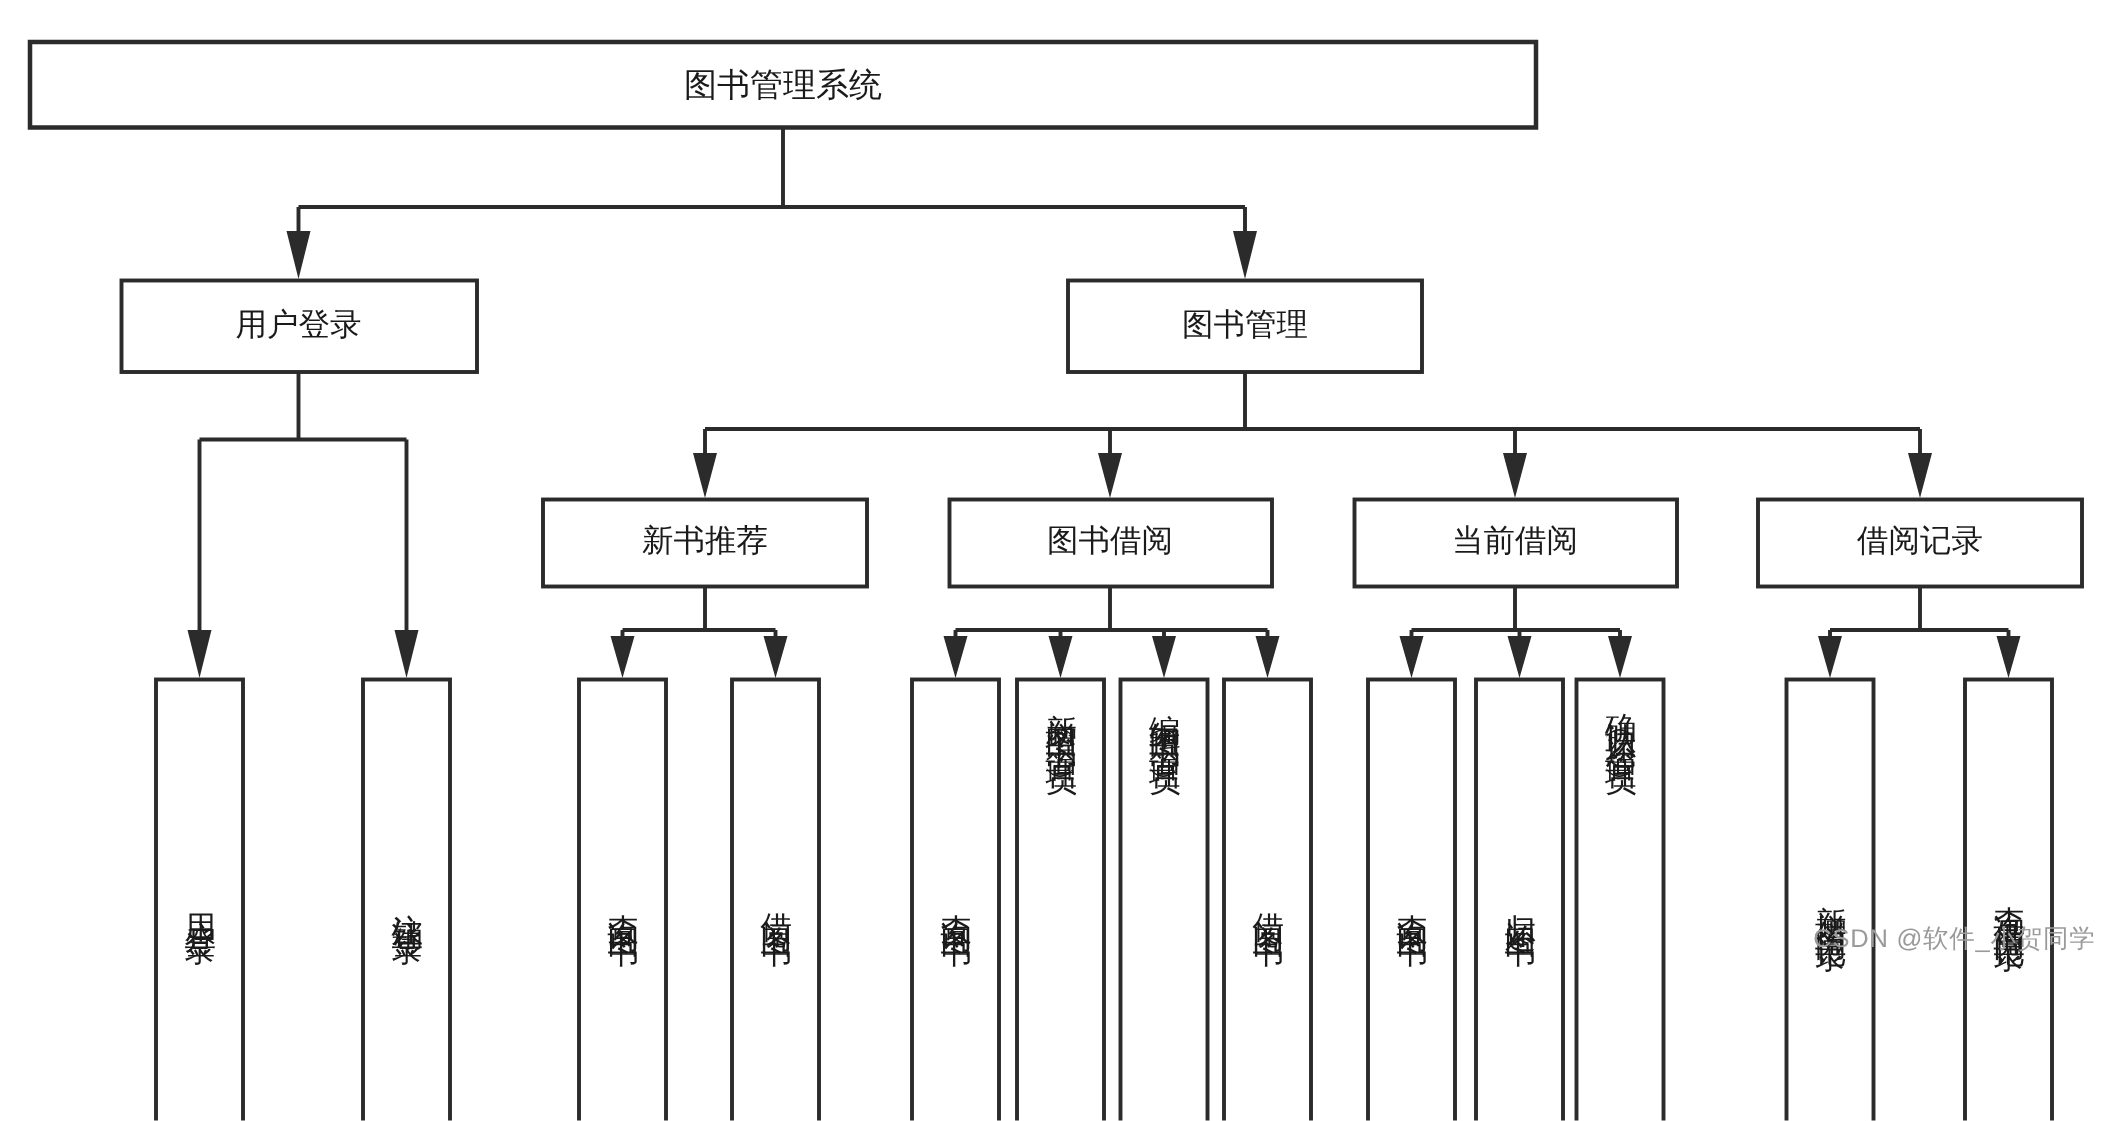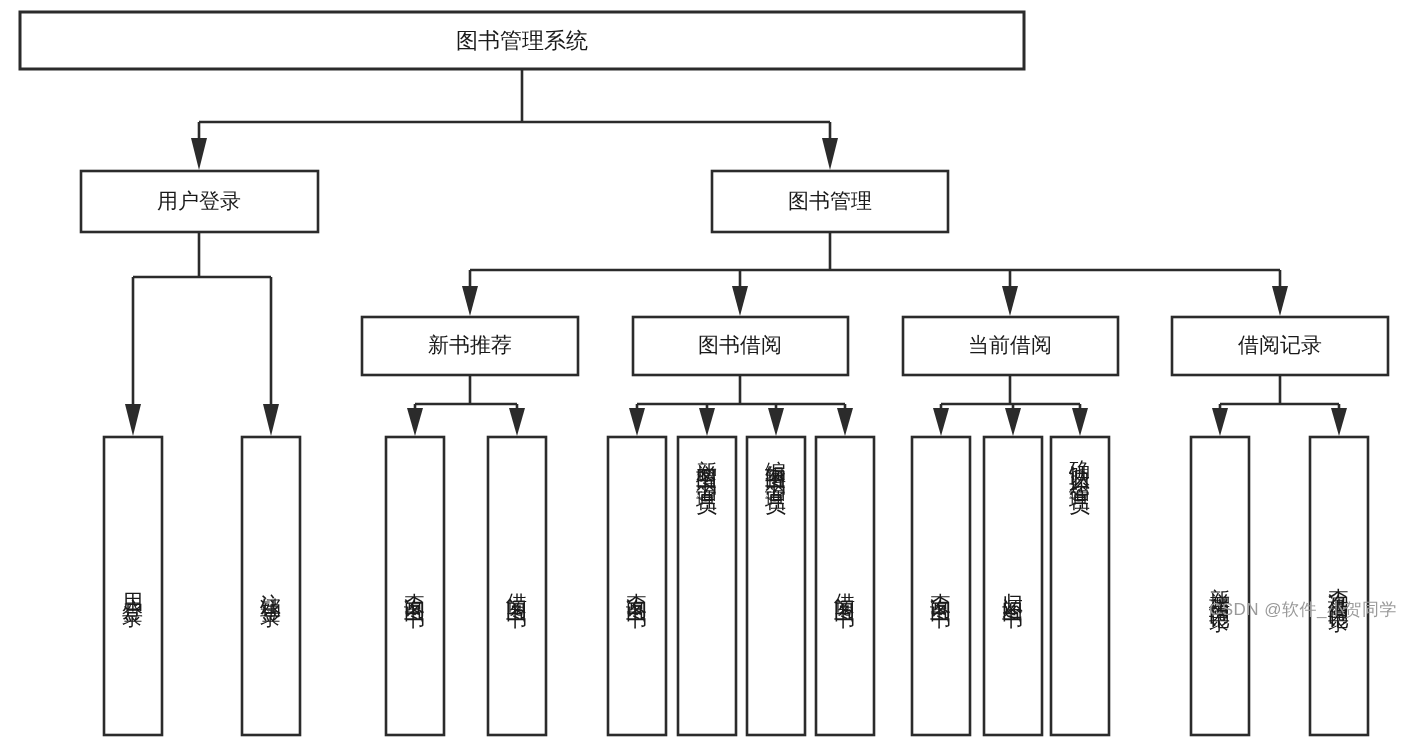--- a/index.html
+++ b/index.html
@@ -10,21 +10,21 @@
   body {
     width: 1405px;
     height: 747px;
     font-family: "Liberation Sans", "DejaVu Sans", sans-serif;
     overflow: hidden;
     position: relative;
   }
   #diagram-root {
     position: absolute;
     left: 0;
-    top: 0;
+    top: 16px;
     width: 1405px;
     height: 627px;
   }
   svg#tree-svg {
     display: block;
     width: 1405px;
     height: 747px;
   }
   .node-box {
     fill: #ffffff;

